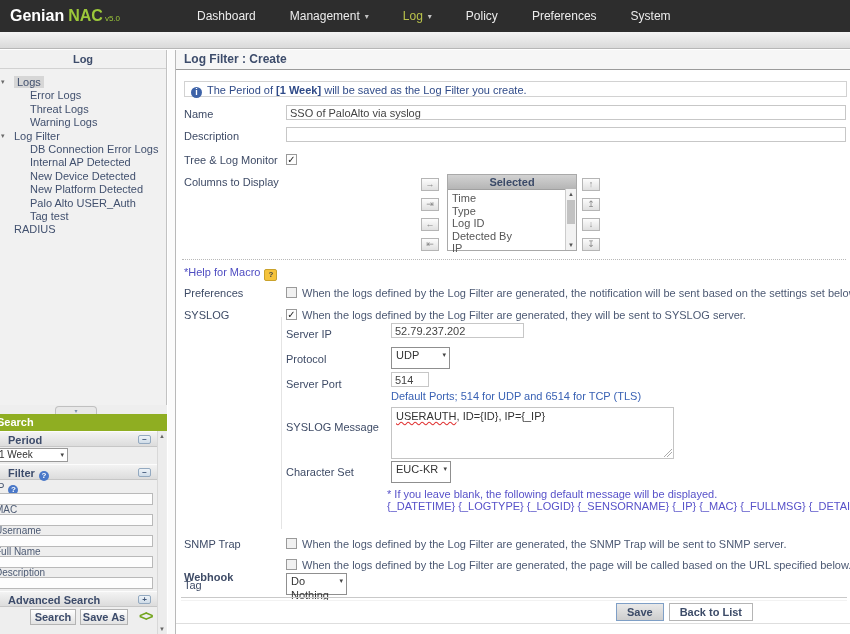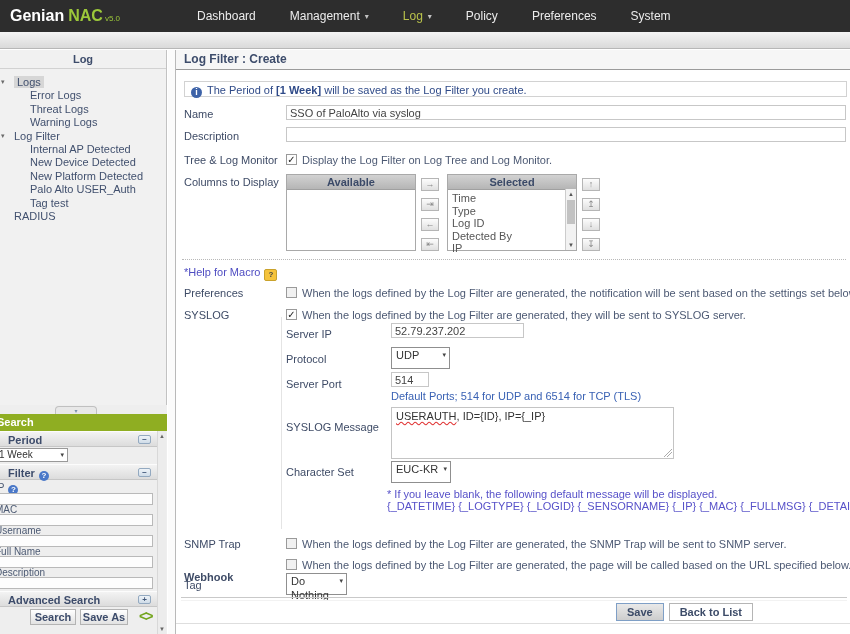--- a/index.html
+++ b/index.html
@@ -128,20 +128,21 @@
 <div class="subbar"></div>
 
 <div class="sidebar">
   <div class="side-title">Log</div>
   <div class="tree">
     <div class="titem root"><span class="tcaret">▾</span><span class="lbl sel">Logs</span></div>
     <div class="titem child"><span class="lbl">Error Logs</span></div>
     <div class="titem child"><span class="lbl">Threat Logs</span></div>
     <div class="titem child"><span class="lbl">Warning Logs</span></div>
     <div class="titem root"><span class="tcaret">▾</span><span class="lbl">Log Filter</span></div>
+    <div class="titem child"><span class="lbl">DB Connection Error Logs</span></div>
     <div class="titem child"><span class="lbl">Internal AP Detected</span></div>
     <div class="titem child"><span class="lbl">New Device Detected</span></div>
     <div class="titem child"><span class="lbl">New Platform Detected</span></div>
     <div class="titem child"><span class="lbl">Palo Alto USER_Auth</span></div>
     <div class="titem child"><span class="lbl">Tag test</span></div>
     <div class="titem root"><span class="lbl">RADIUS</span></div>
   </div>
 </div>
 <div class="gutter"></div>
 
@@ -186,26 +187,22 @@
     </div>
 
     <div class="flabel" style="top:38px;">Name</div>
     <input class="tinput" style="top: 35px; left: 110px; right: 4px;" value="SSO of PaloAlto via syslog">
 
     <div class="flabel" style="top:60px;">Description</div>
     <input class="tinput" style="top: 57px; left: 110px; right: 4px;" value="">
 
     <div class="flabel" style="top:84px;">Tree &amp; Log Monitor</div>
     <span class="cb" style="top:84px;left:110px;"><span>✓</span></span>
-    <div class="cbtext" style="top:84px;">Display the Log Filter on Log Tree and Log Monitor.</div>
 
     <div class="flabel" style="top:106px;">Columns to Display</div>
-    <div class="lbox" style="top:104px;left:110px;">
-      <div class="hdr">Available</div>
-    </div>
     <div class="sq" style="top:108px;left:245px;">→</div>
     <div class="sq" style="top:128px;left:245px;">⇥</div>
     <div class="sq" style="top:148px;left:245px;">←</div>
     <div class="sq" style="top:168px;left:245px;">⇤</div>
     <div class="lbox" style="top:104px;left:271px;">
       <div class="hdr">Selected</div>
       <div class="slist">
         <div class="litem">Time</div>
         <div class="litem">Type</div>
         <div class="litem">Log ID</div>

